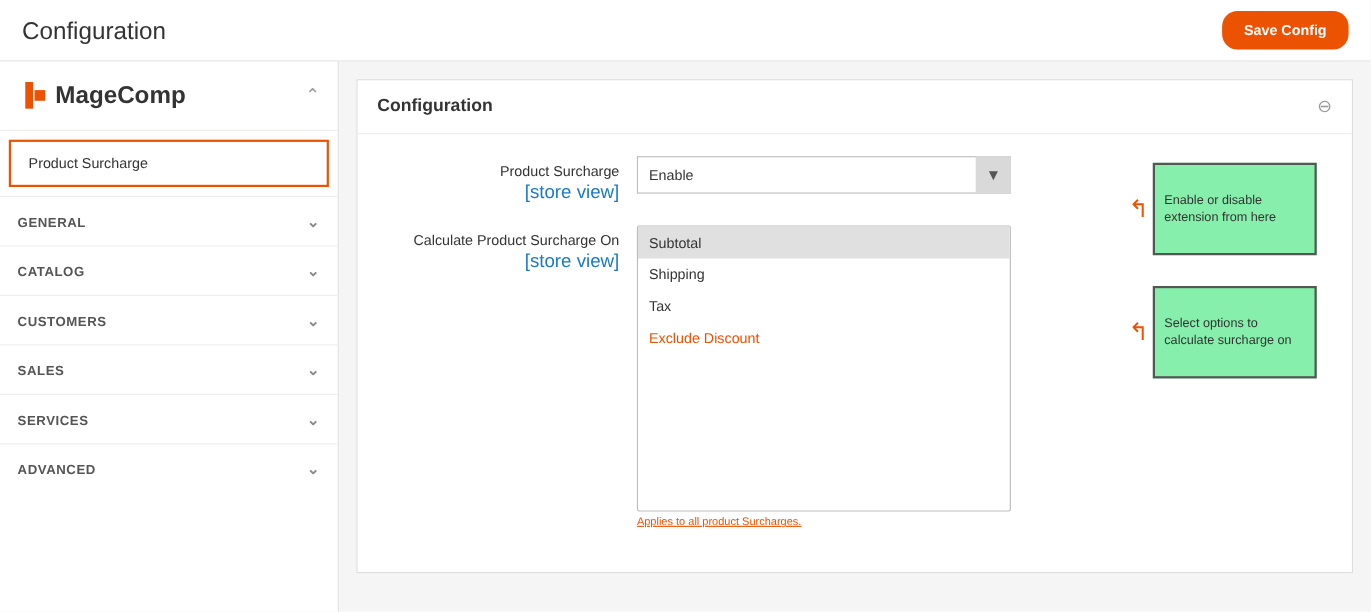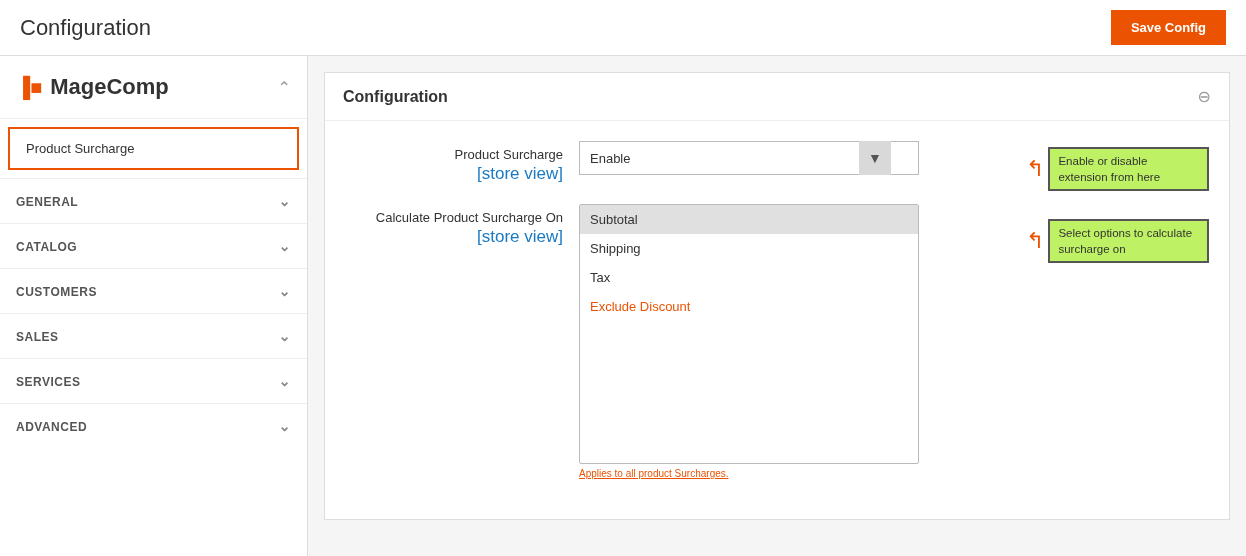--- a/index.html
+++ b/index.html
@@ -21,21 +21,21 @@
       color: #333;
     }
     .save-config-btn {
       background: #eb5202;
       color: #fff;
       border: none;
       padding: 10px 20px;
       font-size: 13px;
       font-weight: 600;
       cursor: pointer;
-      border-radius: 0;
+      border-radius: 14px;
     }
 
     
     .main-layout {
       display: flex;
       height: calc(556px - 56px);
     }
 
     
     .sidebar {
@@ -157,21 +157,21 @@
       display: block;
       margin-top: 2px;
     }
     .form-field-col {
       flex: 1;
       position: relative;
     }
     .select-wrapper {
       position: relative;
       display: inline-block;
-      width: 312px;
+      width: 340px;
     }
     .form-select {
       width: 340px;
       padding: 7px 30px 7px 10px;
       border: 1px solid #bbb;
       font-size: 13px;
       color: #333;
       background: #fff;
       appearance: none;
       cursor: pointer;
@@ -240,26 +240,26 @@
       gap: 2px;
       margin-bottom: 28px;
     }
     .ann-arrow {
       font-size: 22px;
       color: #eb5202;
       margin-right: 2px;
     }
     .ann-box {
       border: 2px solid #555;
-      padding: 4px 8px;
+      padding: 24px 8px;
       font-size: 11.5px;
       line-height: 1.4;
       color: #333;
-      background: #bef264;
-      width: 161px;
+      background: #86efac;
+      width: 149px;
     }
   </style>
 </head>
 <body>
 
 <div class="header">
   <h1 class="header-title">Configuration</h1>
   <button class="save-config-btn">Save Config</button>
 </div>
 

